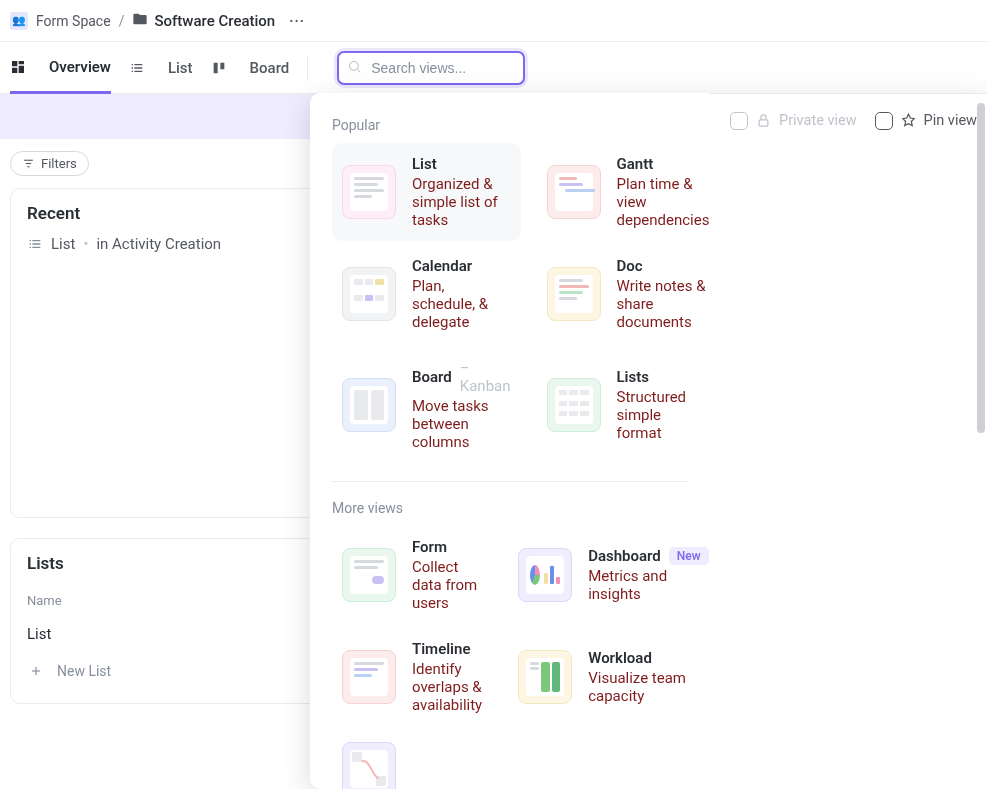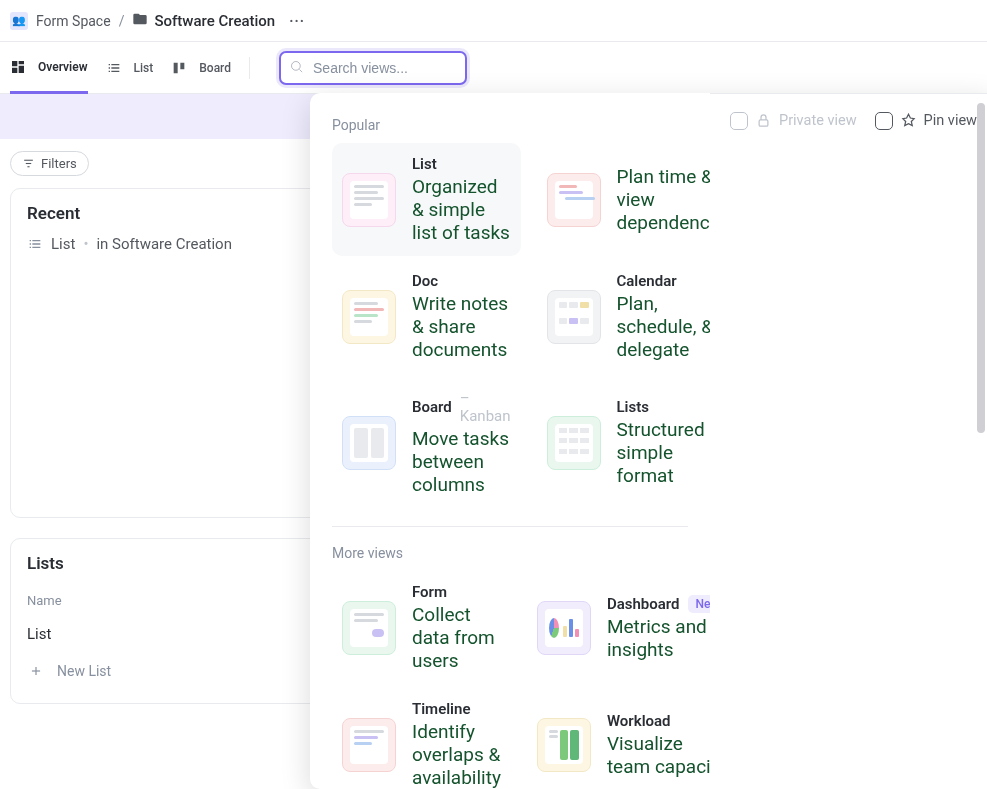--- a/index.html
+++ b/index.html
@@ -40,26 +40,26 @@
   .tabrow {
     display: flex;
     align-items: center;
     height: 52px;
     border-bottom: 1px solid #e8eaed;
     padding: 0 10px;
     gap: 18px;
     position: relative;
   }
   .tab {
-    display: flex; align-items: center; gap: 12px;
+    display: flex; align-items: center; gap: 23px;
     height: 52px;
     cursor: pointer;
     color: #54585f;
     font-weight: 500;
-    font-size: 12px;
+    font-size: 15px;
   }
   .tab.active {
     color: #2a2e34;
     font-weight: 600;
     border-bottom: 3px solid #7b68ee;
     margin-bottom: -1px;
   }
   .tab svg { width: 16px; height: 16px; fill: currentColor; }
   .tab-sep { width: 1px; height: 22px; background: #e8eaed; }
 
@@ -206,21 +206,21 @@
     overflow: hidden;
   }
   .view-thumb .inner {
     width: 38px; height: 38px; background: #fff;
     border-radius: 4px;
     display: flex; flex-direction: column;
     padding: 4px; gap: 3px;
   }
   .view-text { display: flex; flex-direction: column; gap: 2px; }
   .view-title { font-size: 15px; font-weight: 600; color: #2a2e34; display: flex; align-items: center; gap: 8px;}
-  .view-sub { font-size: 19px; color: #14532d; }
+  .view-sub { font-size: 15px; color: #7f1d1d; }
   .kanban-tag { color: #bfc4cc; font-weight: 400; }
   .new-badge {
     background: #eeecfd;
     color: #7b68ee;
     font-size: 12px;
     font-weight: 500;
     padding: 2px 8px;
     border-radius: 5px;
   }
   .divider { height: 1px; background: #e8eaed; margin: 18px 0 0 0; }
@@ -358,21 +358,21 @@
 
 <div class="content">
   <div class="panel recent-panel">
     <h3>Recent</h3>
     <div class="recent-row">
       <svg viewBox="0 0 24 24">
           <path d="M4 6h2v2H4V6zm4 0h12v2H8V6zM4 11h2v2H4v-2zm4 0h12v2H8v-2zM4 16h2v2H4v-2zm4 0h12v2H8v-2z"></path>
         </svg>
       <span>List</span>
       <span class="dot">•</span>
-      <span>in Software Creation</span>
+      <span>in Activity Creation</span>
     </div>
   </div>
 
   <div class="panel lists-panel">
     <h3>Lists</h3>
     <div class="list-head">Name</div>
     <div class="list-row">List</div>
     <div class="new-list">
       <svg viewBox="0 0 24 24">
           <line x1="12" y1="5" x2="12" y2="19"></line>
@@ -405,53 +405,54 @@
 
       <div class="view-card">
         <div class="view-thumb bg-red">
           <div class="inner">
               <div class="bar short red"></div>
               <div class="bar mid purple"></div>
               <div class="bar full blue" style="margin-left:20%"></div>
             </div>
         </div>
         <div class="view-text">
+          <div class="view-title">Gantt</div>
           <div class="view-sub">Plan time &amp; view dependencies</div>
-        </div>
-      </div>
-
-      <div class="view-card">
-        <div class="view-thumb bg-yellow">
-          <div class="inner">
-              <div class="bar mid"></div>
-              <div class="bar full red"></div>
-              <div class="bar mid green"></div>
-              <div class="bar short"></div>
-            </div>
-        </div>
-        <div class="view-text">
-          <div class="view-title">Doc</div>
-          <div class="view-sub">Write notes &amp; share documents</div>
         </div>
       </div>
 
       <div class="view-card">
         <div class="view-thumb bg-grey">
           <div class="inner" style="display:grid;grid-template-columns:repeat(3,1fr);gap:2px;">
             <div style="background:#e8eaed;height:6px;border-radius:1px"></div>
               <div style="background:#e8eaed;height:6px;border-radius:1px"></div>
               <div style="background:#f0e0a8;height:6px;border-radius:1px"></div>
             <div style="background:#e8eaed;height:6px;border-radius:1px"></div>
               <div style="background:#c9c1f3;height:6px;border-radius:1px"></div>
               <div style="background:#e8eaed;height:6px;border-radius:1px"></div>
           </div>
         </div>
         <div class="view-text">
           <div class="view-title">Calendar</div>
           <div class="view-sub">Plan, schedule, &amp; delegate</div>
+        </div>
+      </div>
+
+      <div class="view-card">
+        <div class="view-thumb bg-yellow">
+          <div class="inner">
+              <div class="bar mid"></div>
+              <div class="bar full red"></div>
+              <div class="bar mid green"></div>
+              <div class="bar short"></div>
+            </div>
+        </div>
+        <div class="view-text">
+          <div class="view-title">Doc</div>
+          <div class="view-sub">Write notes &amp; share documents</div>
         </div>
       </div>
 
       <div class="view-card">
         <div class="view-thumb bg-blue">
           <div class="inner" style="flex-direction:row; gap:3px;">
             <div style="flex:1;background:#e8eaed;border-radius:2px"></div>
             <div style="flex:1;background:#e8eaed;border-radius:2px"></div>
           </div>
         </div>

